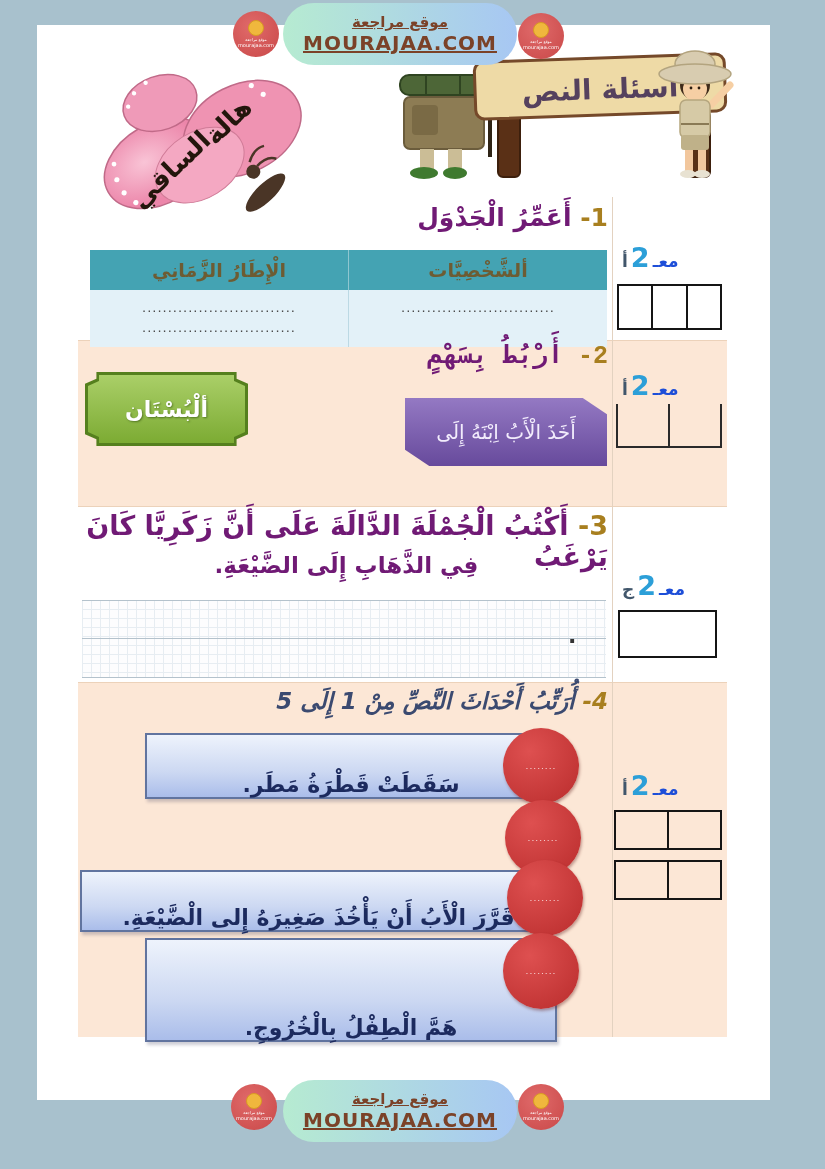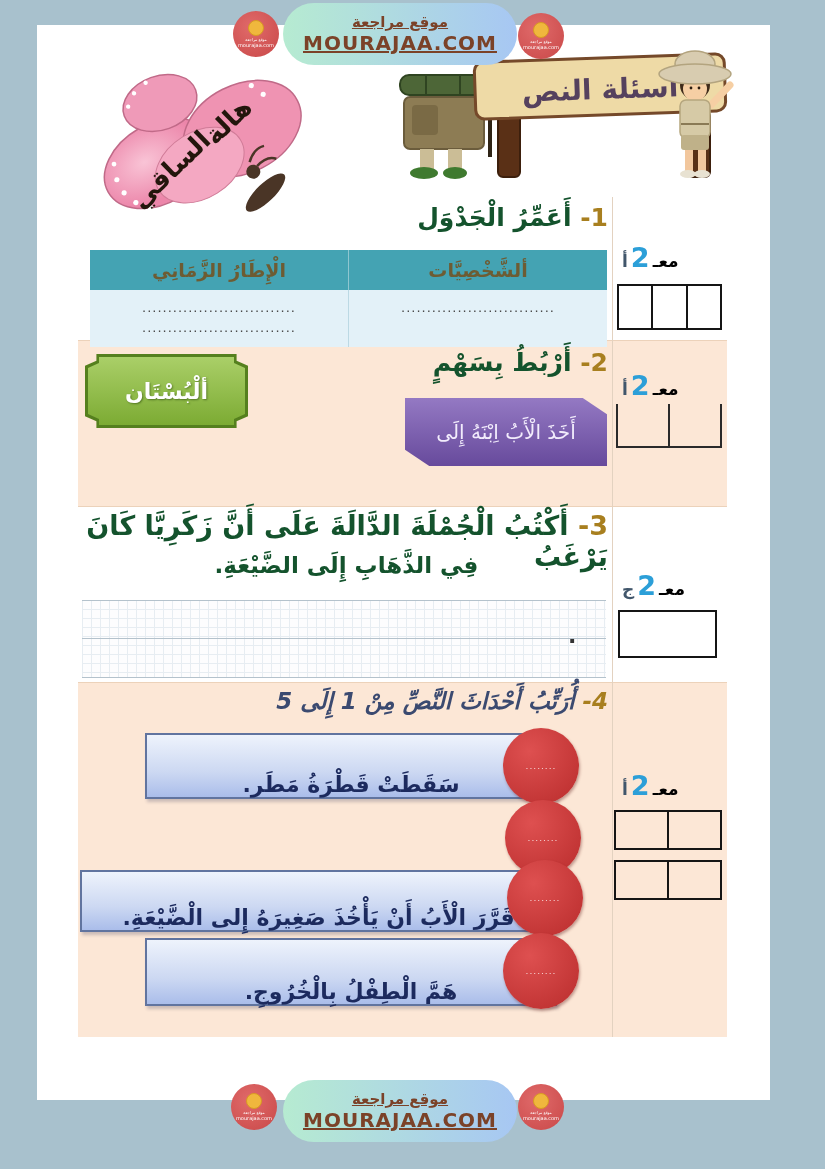--- a/index.html
+++ b/index.html
@@ -22,26 +22,26 @@
 
   
   .section { position:absolute; left:78px; width:649px; }
   #frame-border { position:absolute; left:78px; top:197px; width:649px; height:840px;
     border:1px solid #d9c6b2; z-index:1; }
   .hline { position:absolute; left:78px; width:649px; height:1px; background:#ecd2ba; z-index:3; }
   #marks-divider { position:absolute; left:612px; top:197px; width:1px; height:840px; background:#e3d2c0; z-index:3; }
 
   .q-title { position:absolute; direction:rtl; font-weight:bold; z-index:4; }
   .q-num { color:#a87f1f; }
-  .q-text { color:#14532d; }
+  .q-text { color:#701a75; }
   .q-text-navy { color:#3b4a70; }
 
   
   .mark-label { position:absolute; direction:rtl; display:flex; align-items:baseline; gap:3px; z-index:4; }
-  .mark-prefix { font-size:17px; font-weight:bold; color:#000000; }
+  .mark-prefix { font-size:17px; font-weight:bold; color:#1d4ed8; }
   .mark-number { font-size:27px; font-weight:bold; color:#2c9fd8; }
   .mark-letter { font-size:17px; font-weight:bold; color:#41566b; }
   .mark-box { position:absolute; display:flex; z-index:4; }
   .mark-box .cell { flex:1; }
   .mark-box.full { border:2px solid #151515; background:#ffffff; }
   .mark-box.full .cell + .cell { border-right:0; border-left:2px solid #151515; }
   .mark-box.open-top { border-left:2px solid #2a2a2a; border-right:2px solid #2a2a2a; border-bottom:2px solid #2a2a2a; }
   .mark-box.open-top .cell + .cell { border-left:2px solid #2a2a2a; }
   .mark-box.grid2 { border:2px solid #151515; }
   .mark-box.grid2 .cell + .cell { border-left:2px solid #151515; }
@@ -231,30 +231,30 @@
     <span class="mark-prefix">معـ</span>
     <span class="mark-number">2</span>
     <span class="mark-letter">أ</span>
   </div>
   <div class="mark-box full" style="left:617px; top:284px; width:105px; height:46px;">
     <div class="cell"></div>
     <div class="cell"></div>
     <div class="cell"></div>
   </div>
 
-  <div class="q-title" style="left:400px; top:348px; width:208px; font-size:25px; text-align:right;">
+  <div class="q-title" style="left:400px; top:340px; width:208px; font-size:25px; text-align:right;font-family:Liberation Mono, monospace;">
     <span class="q-num">2-</span>
     <span class="q-text">أَرْبُطُ بِسَهْمٍ</span>
   </div>
 
   <div id="q2-stem">
     <span>أَخَذَ الْأَبُ اِبْنَهُ إِلَى</span>
   </div>
 
-  <div class="plaque" style="top:354px;">
+  <div class="plaque" style="top:372px;">
     <div class="inner">
         <span class="label">ألْبُسْتَان</span>
       </div>
   </div>
 
   <div class="mark-label" style="left:622px; top:370px;">
     <span class="mark-prefix">معـ</span>
     <span class="mark-number">2</span>
     <span class="mark-letter">أ</span>
   </div>
@@ -291,21 +291,21 @@
     <span class="q-num">4-</span>
     <span class="q-text-navy">أُرَتِّبُ أَحْدَاثَ النَّصِّ مِنْ 1 إِلَى 5</span>
   </div>
 
   <div class="event-bar" style="left:145px; top:733px; width:412px; height:66px;">
     <span>سَقَطَتْ قَطْرَةُ مَطَر.</span>
   </div>
   <div class="event-bar" style="left:80px; top:870px; width:477px; height:62px;">
     <span>قَرَّرَ الْأَبُ أَنْ يَأْخُذَ صَغِيرَهُ إِلى الْضَّيْعَةِ.</span>
   </div>
-  <div class="event-bar" style="left:145px; top:938px; width:412px; height:68px;">
+  <div class="event-bar" style="left:145px; top:938px; width:412px; height:104px;">
     <span>هَمَّ الْطِفْلُ بِالْخُرُوجِ.</span>
   </div>
 
   <div class="order-circle" style="left:503px; top:728px;">
     <span>........</span>
   </div>
   <div class="order-circle" style="left:505px; top:800px;">
     <span>........</span>
   </div>
   <div class="order-circle" style="left:507px; top:860px;">

